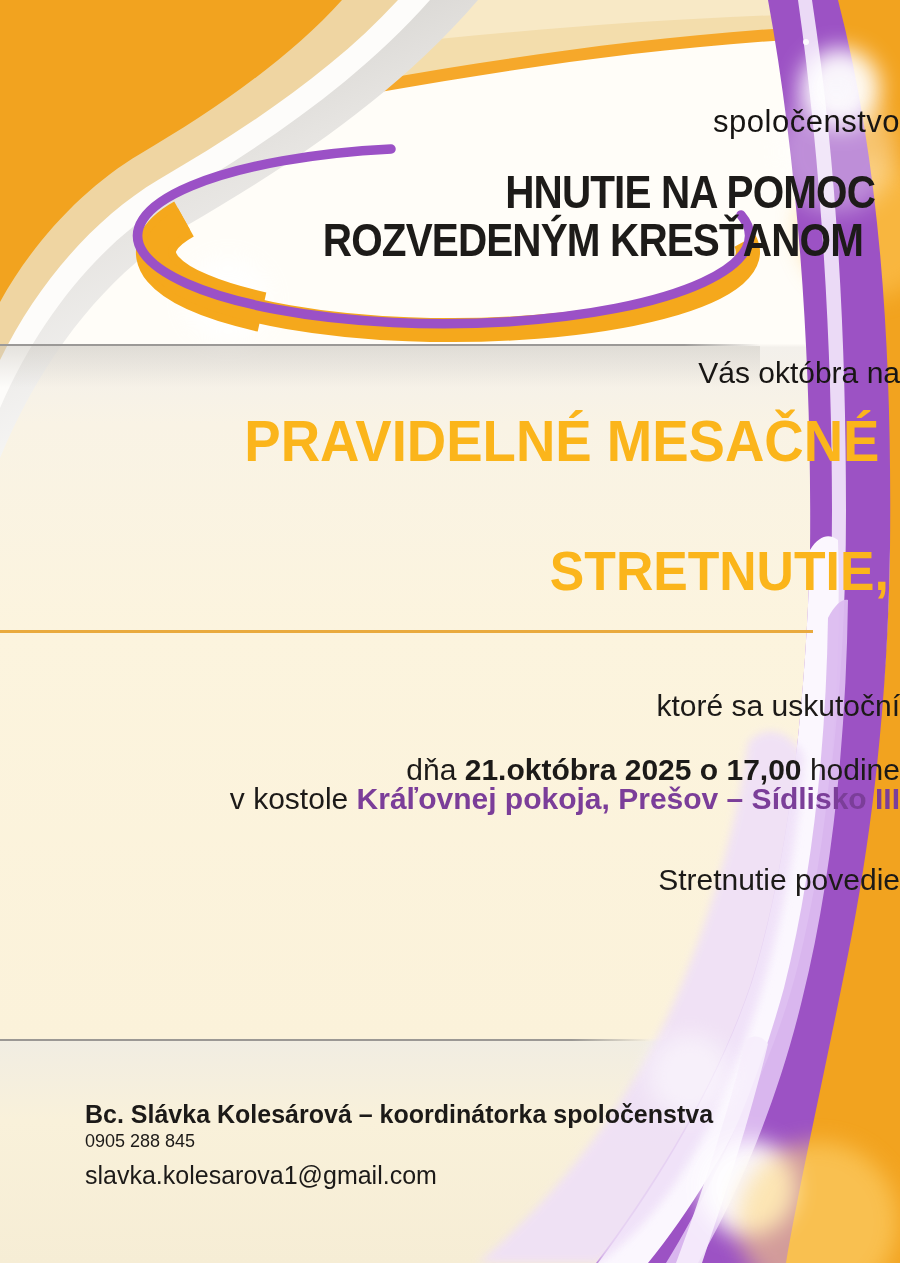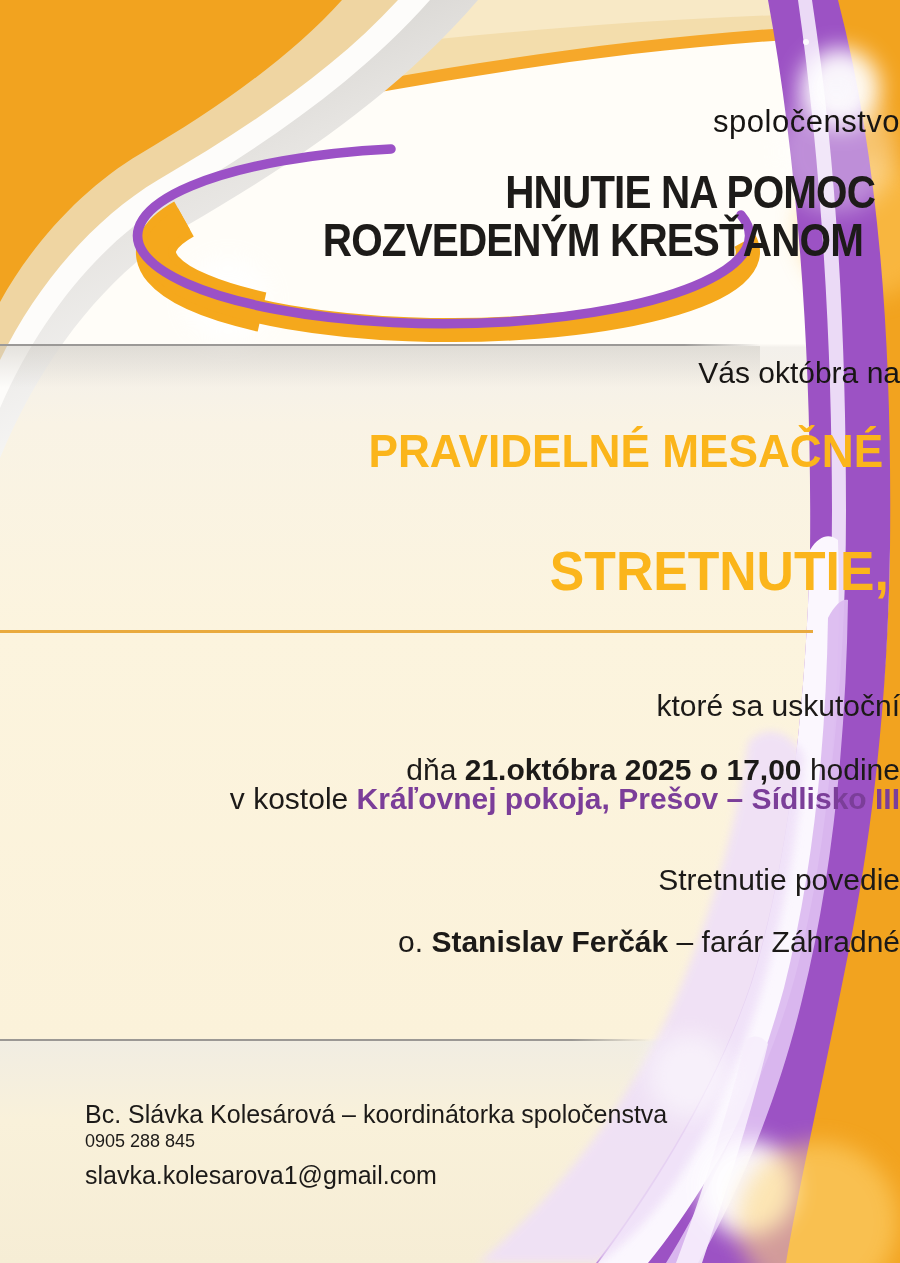--- a/index.html
+++ b/index.html
@@ -11,33 +11,33 @@
       #f3f0eb 27.5%, #f9f3e5 33.5%,
       #fcf4de 50%, #fbf2da 82.2%,
       #f1ede2 82.5%, #f9f1da 88.7%, #f6edd5 100%);
   }
   svg.decor{position:absolute;left:0;top:0;}
   .txt{position:absolute;left:10px;width:890px;text-align:right;white-space:nowrap;}
   .community{top:104px;font-size:31px;letter-spacing:.5px;color:#171513;}
   .logoblock{top:168px;line-height:48px;font-size:46px;font-weight:bold;color:#1d1b19;}
   .logoblock .cond{display:inline-block;transform:scaleX(.88);letter-spacing:-1px;}
   .invite{top:356px;font-size:30px;color:#181614;}
-  .title1{top:423px;font-size:47px;font-weight:bold;color:#FBB51B;}
+  .title1{top:407px;font-size:58px;font-weight:bold;color:#FBB51B;}
   .title2{top:539px;font-size:55px;font-weight:bold;color:#FBB51B;}
   .title1 .cond,.title2 .cond{display:inline-block;transform:scaleX(.94);}
   .subtitle{top:689px;font-size:30px;}
   .dateline{top:753px;font-size:30px;}
   .locline{top:782px;font-size:30px;}
   .leadintro{top:863px;font-size:30px;}
   .leadline{top:925px;font-size:30px;}
   .b{font-weight:bold;}
   .purple{color:#7B3E99;font-weight:bold;}
   .contact{position:absolute;left:85px;text-align:left;white-space:nowrap;}
   .c-head{top:1060px;font-size:24px;font-weight:bold;color:#141210;}
-  .c-name{top:1100px;font-size:25px;}
+  .c-name{top:1100px;font-size:25px;font-weight:bold;}
   .c-phone{top:1131px;font-size:18px;}
   .c-mail{top:1161px;font-size:25px;}
   .hr{position:absolute;left:0;}
   .hr1{top:344px;width:760px;height:2px;
        background:linear-gradient(to right,#9b9997 90%,rgba(155,153,151,0));}
   .hr1shade{top:346px;width:760px;height:42px;
        background:linear-gradient(to bottom,rgba(200,196,188,.45),rgba(200,196,188,0));}
   .hr2{top:630px;width:813px;height:2.5px;background:#E9AA3E;}
   .hr3{top:1039px;width:650px;height:1.5px;
        background:linear-gradient(to right,#9b9894 88%,rgba(155,152,148,0));}
@@ -123,19 +123,18 @@
   </div>
 
   <div class="txt subtitle">ktoré sa uskutoční</div>
 
   <div class="txt dateline"><span>dňa </span><span class="b">21.októbra 2025 o 17,00</span><span> hodine</span></div>
 
   <div class="txt locline"><span>v kostole </span><span class="purple">Kráľovnej pokoja, Prešov – Sídlisko III</span></div>
 
   <div class="txt leadintro">Stretnutie povedie</div>
 
-  <div class="txt leadline"><span>o. </span><span class="b">Stanislav Ferčák</span><span> – farár Záhradné</span></div>
 
   <div class="contact c-name">Bc. Slávka Kolesárová – koordinátorka spoločenstva</div>
   <div class="contact c-phone">0905 288 845</div>
   <div class="contact c-mail">slavka.kolesarova1@gmail.com</div>
 
 </div>
 
 </body></html>

